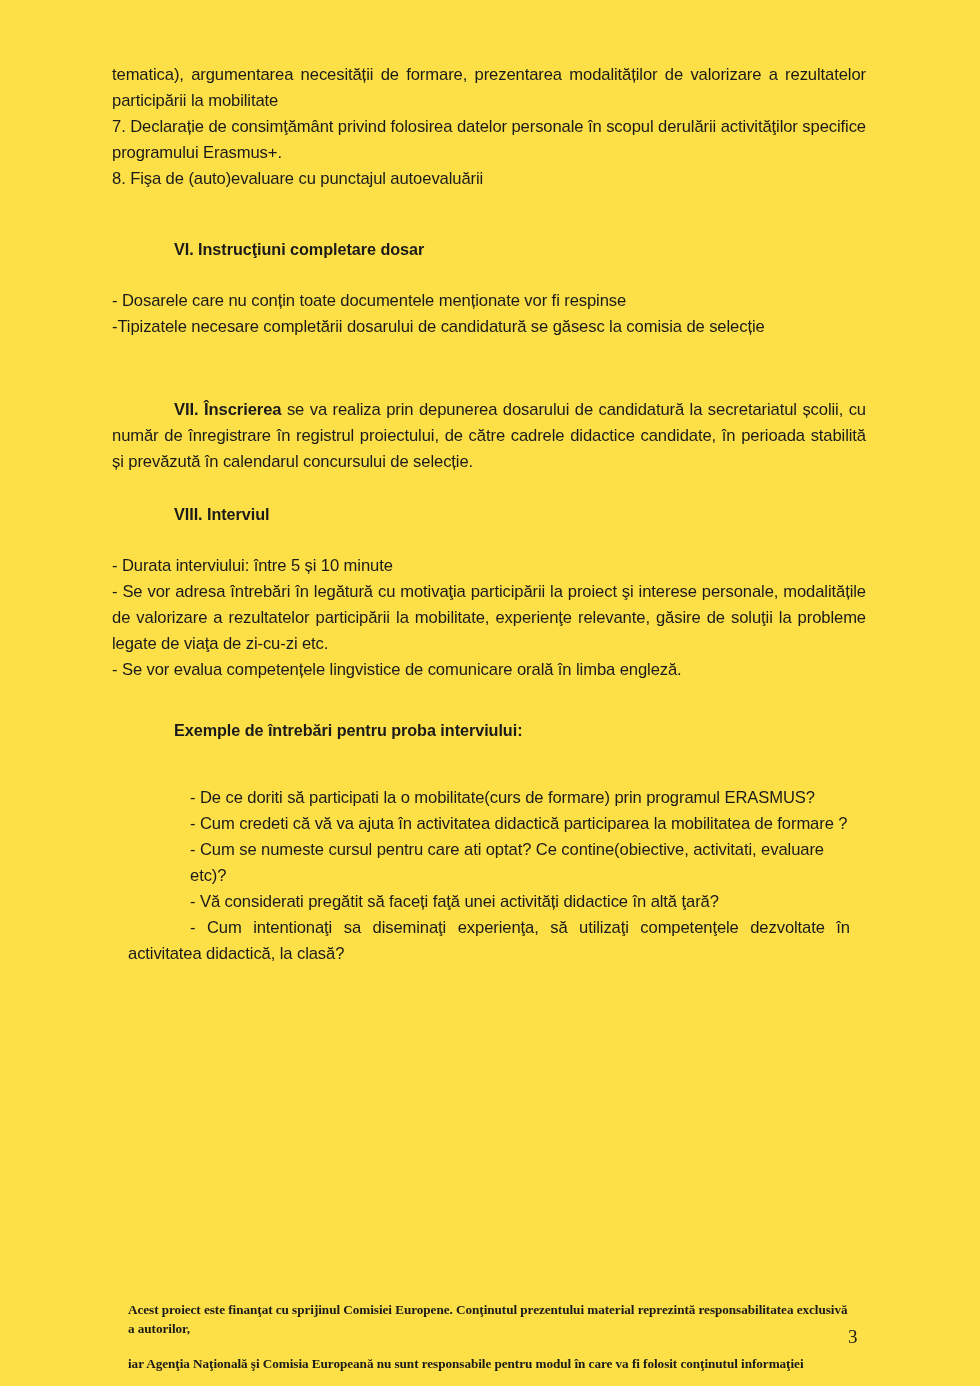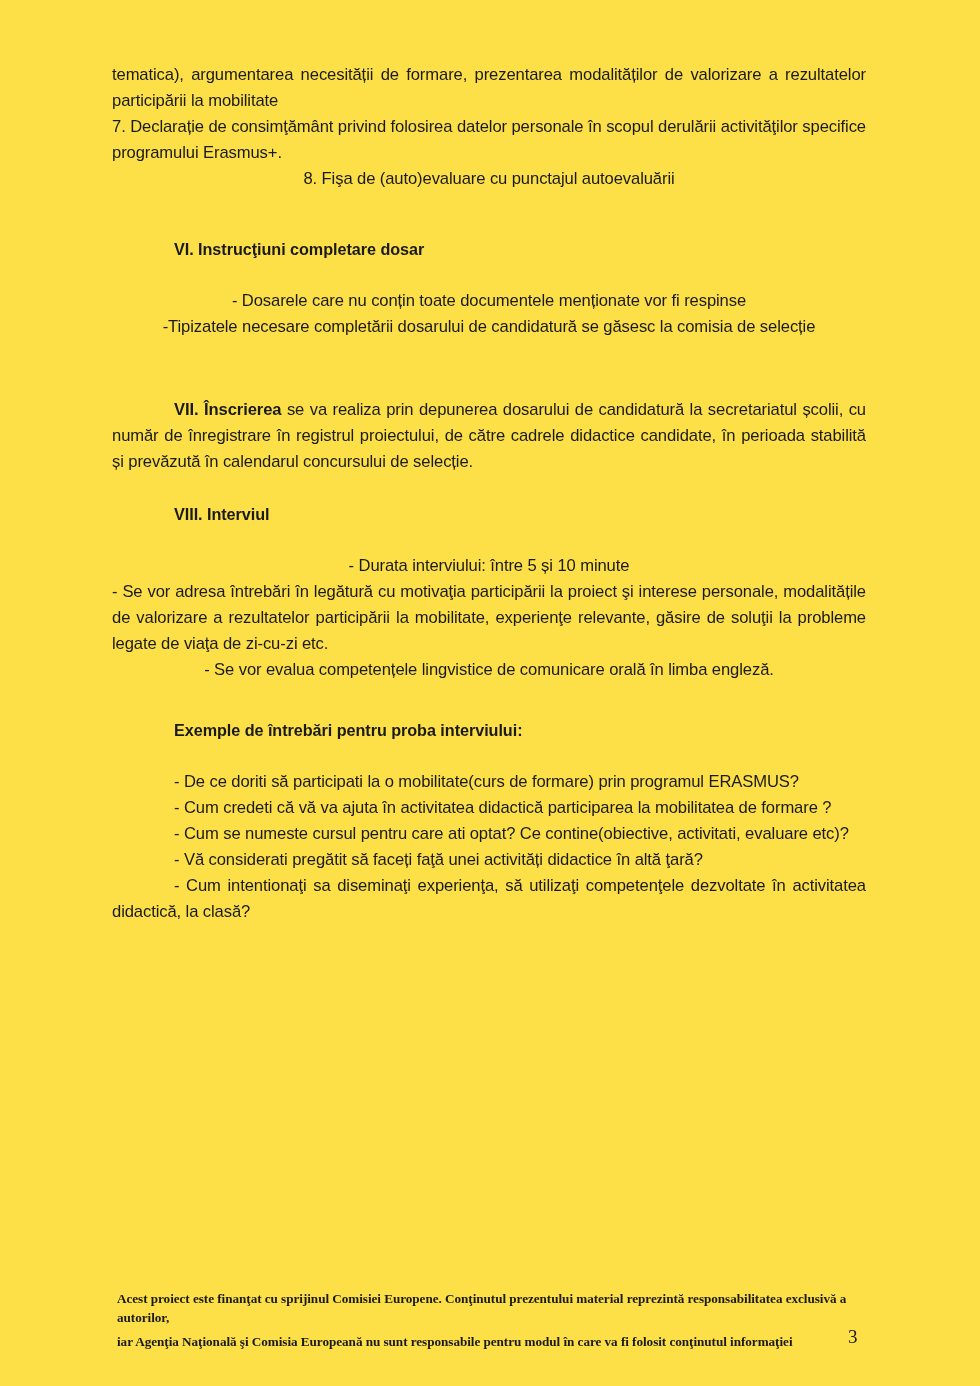--- a/index.html
+++ b/index.html
@@ -28,40 +28,40 @@
   }
   .para {
     font-size: 16.6px;
     line-height: 26px;
     text-align: justify;
     margin: 0;
     letter-spacing: -0.1px;
     word-spacing: 0px;
   }
   .para.nojust {
-    text-align: center;
+    text-align: left;
   }
   .block-tight p { margin: 0; }
   .heading {
     font-size: 16.2px;
     line-height: 26px;
     font-weight: bold;
     margin: 0;
     padding-left: 62px;
     letter-spacing: -0.05px;
   }
   .spacer-sm { height: 26px; }
   .spacer-md { height: 34px; }
   .spacer-lg { height: 44px; }
   .spacer-xs { height: 13px; }
   .indent-para {
     text-indent: 62px;
   }
   .qlist {
-    margin: 0;
+    margin: 16px;
     padding: 0;
     list-style: none;
   }
   .qlist li {
     font-size: 16.6px;
     line-height: 26px;
     padding-left: 62px;
     text-align: left;
     letter-spacing: -0.1px;
   }
@@ -73,21 +73,21 @@
   .bold {
     font-weight: bold;
   }
   .footer {
     position: absolute;
     left: 112px;
     top: 1284px;
     width: 758px;
   }
   .footer p {
-    margin: 5px;
+    margin: 16px;
     font-family: "Liberation Serif", serif;
     font-size: 13.2px;
     line-height: 19px;
     font-weight: bold;
     color: #1a1a1a;
     letter-spacing: -0.05px;
   }
   .page-number {
     position: absolute;
     left: 848px;

